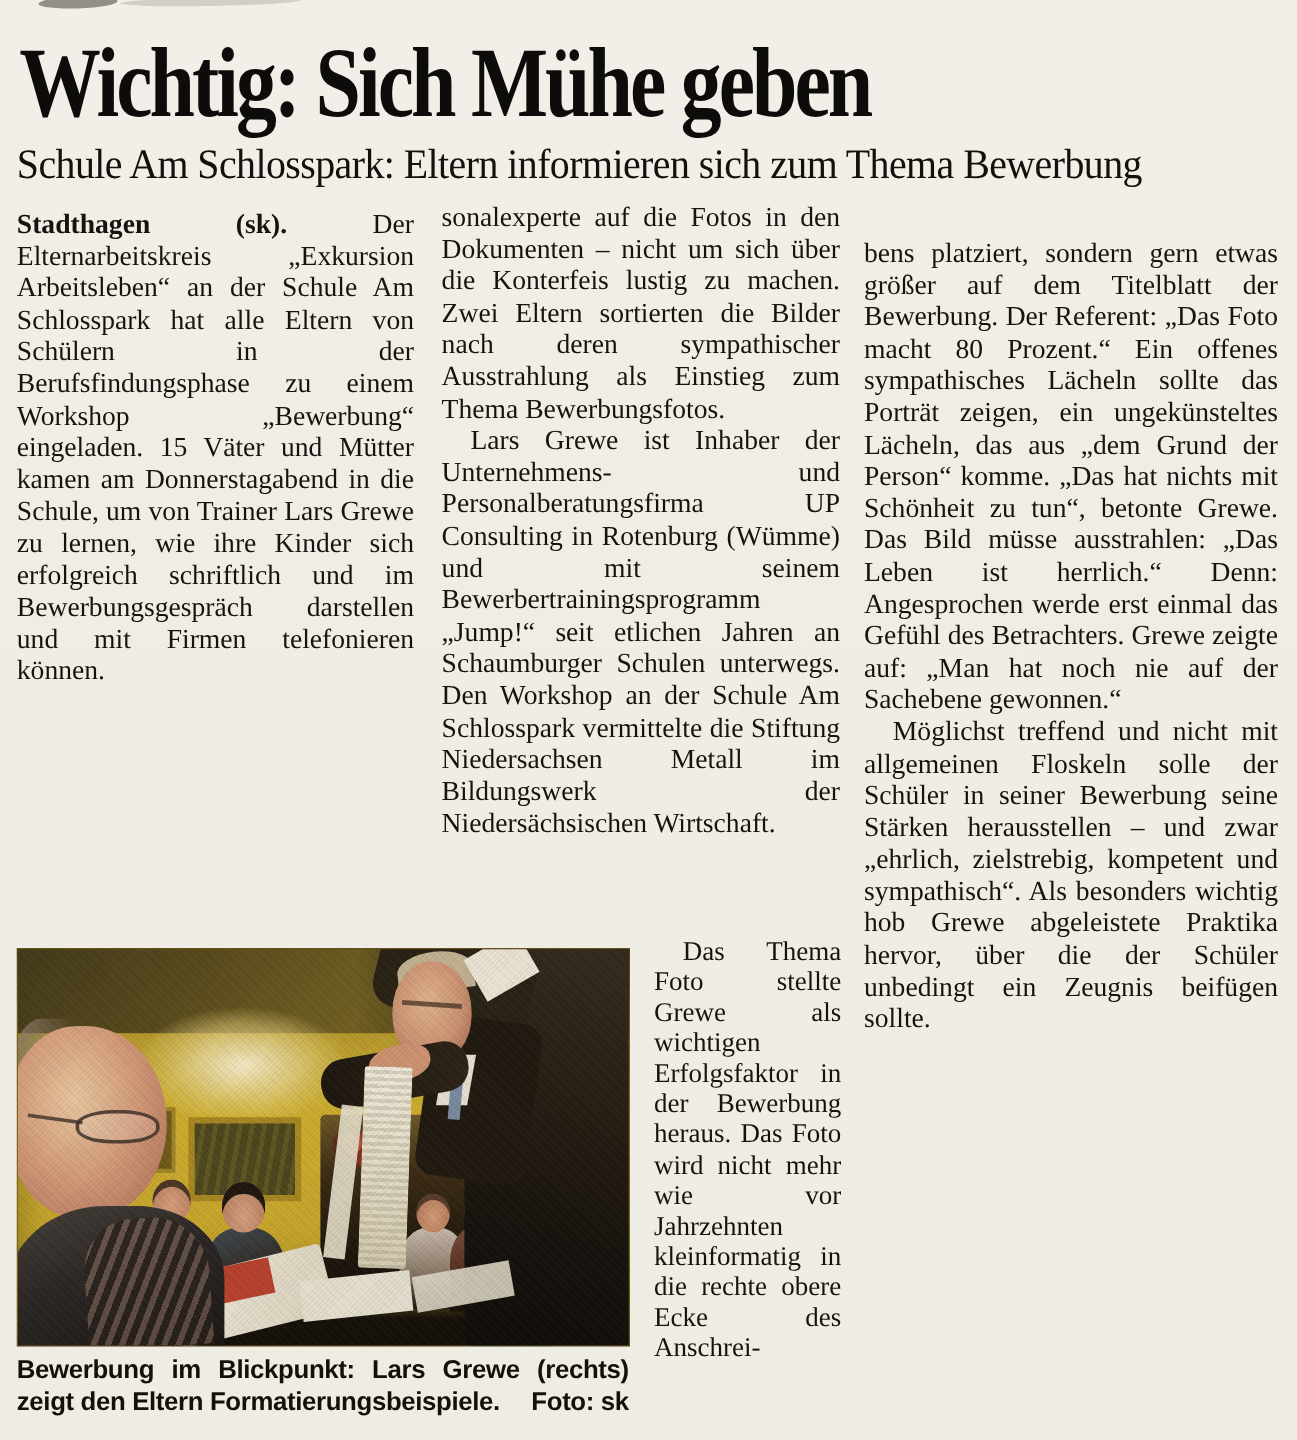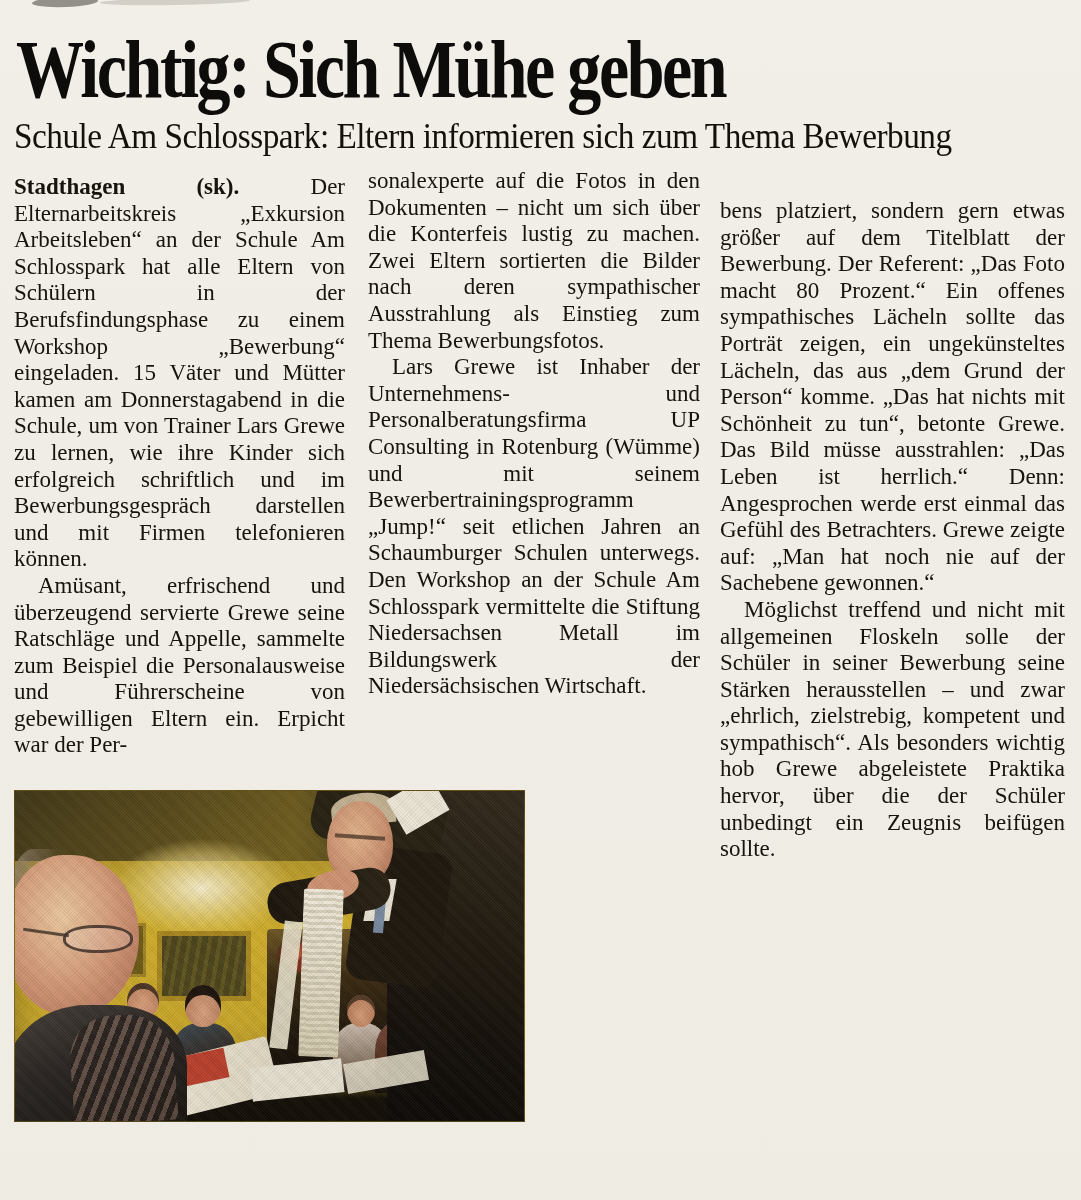--- a/index.html
+++ b/index.html
@@ -138,28 +138,30 @@
 <div class="page">
 
   <div class="smudge s1"></div>
   <div class="smudge s2"></div>
 
   <h1 class="headline">Wichtig: Sich Mühe geben</h1>
   <h2 class="subheadline">Schule Am Schlosspark: Eltern informieren sich zum Thema Bewerbung</h2>
 
   <div class="col col1">
     <p class="para"><b class="dateline">Stadthagen (sk).</b> <span>Der Elternarbeitskreis „Exkursion Arbeitsleben“ an der Schule Am Schlosspark hat alle Eltern von Schülern in der Berufsfindungsphase zu einem Workshop „Bewerbung“ eingeladen. 15 Väter und Mütter kamen am Donnerstagabend in die Schule, um von Trainer Lars Grewe zu lernen, wie ihre Kinder sich erfolgreich schriftlich und im Bewerbungsgespräch darstellen und mit Firmen telefonieren können.</span></p>
-    <p class="para indent">Amüsant, erfrischend und überzeugend servierte Grewe seine Ratschläge und Appelle, sammelte zum Beispiel die Personalausweise und Führerscheine von gebewilligen Eltern ein. Erpicht war der Per-</p>
   </div>
 
   <div class="col col2">
     <p class="para">sonalexperte auf die Fotos in den Dokumenten – nicht um sich über die Konterfeis lustig zu machen. Zwei Eltern sortierten die Bilder nach deren sympathischer Ausstrahlung als Einstieg zum Thema Bewerbungsfotos.</p>
     <p class="para indent">Lars Grewe ist Inhaber der Unternehmens- und Personalberatungsfirma UP Consulting in Rotenburg (Wümme) und mit seinem Bewerbertrainingsprogramm „Jump!“ seit etlichen Jahren an Schaumburger Schulen unterwegs. Den Workshop an der Schule Am Schlosspark vermittelte die Stiftung Niedersachsen Metall im Bildungswerk der Niedersächsischen Wirtschaft.</p>
   </div>
 
+  <div class="col col2n">
+    <p class="para indent">Das Thema Foto stellte Grewe als wichtigen Erfolgsfaktor in der Bewerbung heraus. Das Foto wird nicht mehr wie vor Jahrzehnten kleinformatig in die rechte obere Ecke des Anschrei-</p>
+  </div>
 
   <div class="col col3">
     <p class="para">bens platziert, sondern gern etwas größer auf dem Titelblatt der Bewerbung. Der Referent: „Das Foto macht 80 Prozent.“ Ein offenes sympathisches Lächeln sollte das Porträt zeigen, ein ungekünsteltes Lächeln, das aus „dem Grund der Person“ komme. „Das hat nichts mit Schönheit zu tun“, betonte Grewe. Das Bild müsse ausstrahlen: „Das Leben ist herrlich.“ Denn: Angesprochen werde erst einmal das Gefühl des Betrachters. Grewe zeigte auf: „Man hat noch nie auf der Sachebene gewonnen.“</p>
     <p class="para indent">Möglichst treffend und nicht mit allgemeinen Floskeln solle der Schüler in seiner Bewerbung seine Stärken herausstellen – und zwar „ehrlich, zielstrebig, kompetent und sympathisch“. Als besonders wichtig hob Grewe abgeleistete Praktika hervor, über die der Schüler unbedingt ein Zeugnis beifügen sollte.</p>
   </div>
 
   <figure class="photo">
     <div class="ph-topband"></div>
     <div class="ph-glow"></div>
     <div class="ph-frame2"></div>
@@ -193,14 +195,18 @@
     <div class="ph-pap2"></div>
     <div class="ph-pap3"></div>
     <div class="ph-hairback1"></div>
     <div class="ph-head1"></div>
     <div class="ph-glasses1"></div>
     <div class="ph-temple1"></div>
     <div class="ph-body1"></div>
     <div class="ph-stripes1"></div>
   </figure>
 
+  <figcaption class="caption">
+    <span class="cap-text">Bewerbung im Blickpunkt: Lars Grewe (rechts) zeigt den Eltern Formatierungsbeispiele.</span>
+    <span class="cap-credit">Foto: sk</span>
+  </figcaption>
 
 </div>
 
 </body></html>

